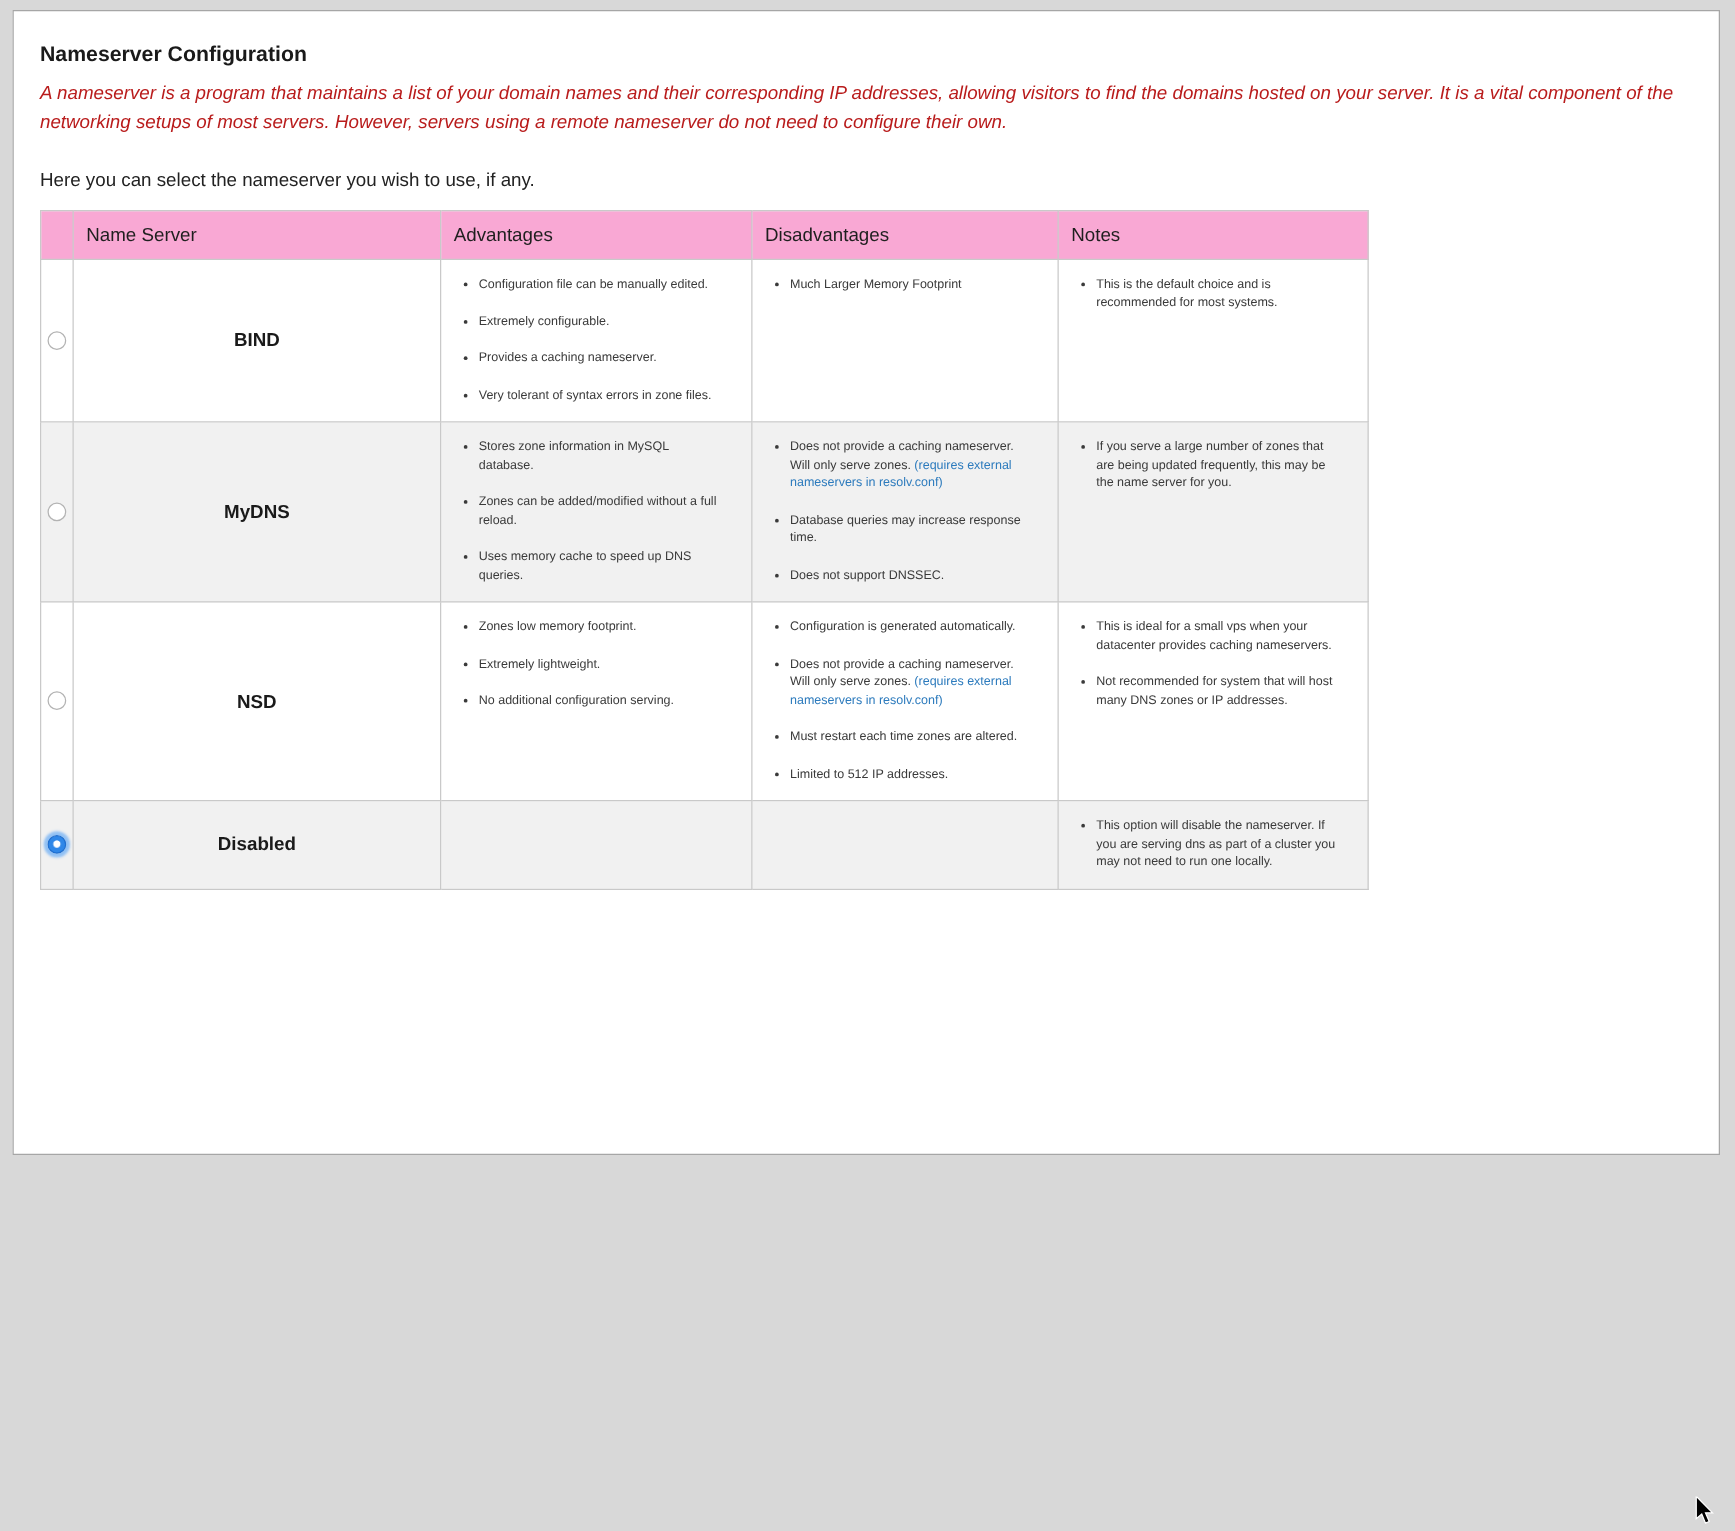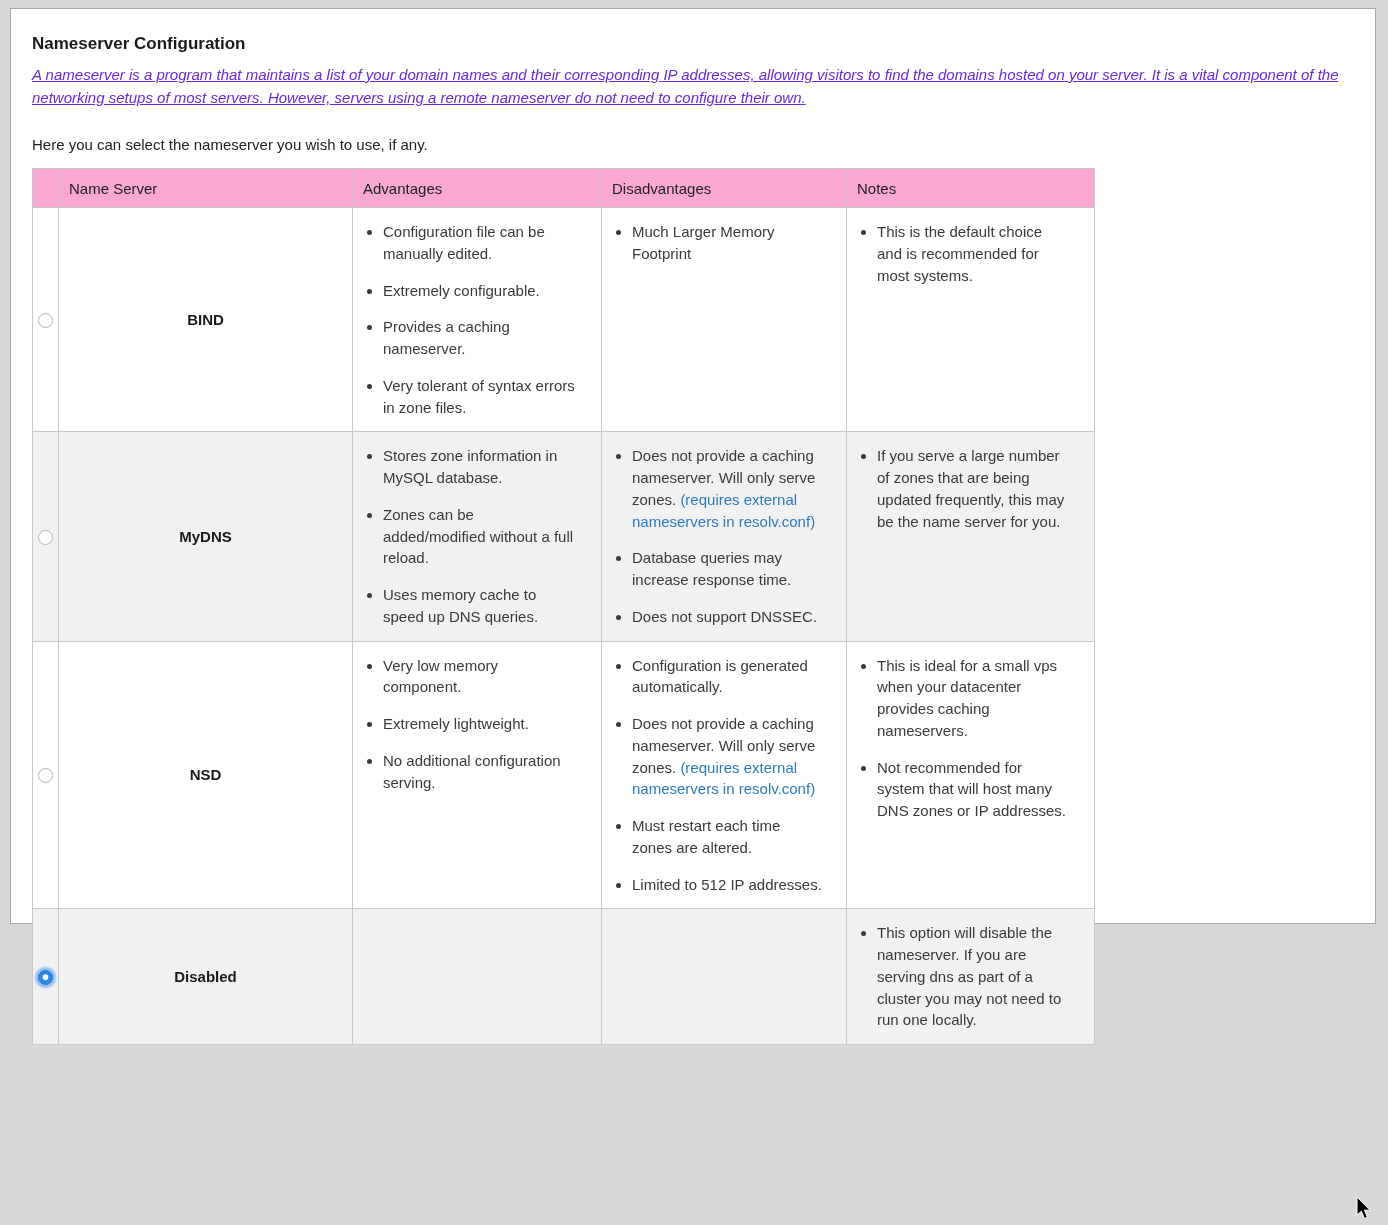--- a/index.html
+++ b/index.html
@@ -16,22 +16,22 @@
     background:#ffffff;
     border:1px solid #a6a6a6;
     box-sizing:border-box;
     padding:16px 20px 0 20px;
   }
   .page-title{
     font-size:17px;font-weight:bold;color:#1a1a1a;
     margin:9px 0 0 1px;
   }
   .page-description{
-    font-size:15px;font-style:italic;color:#6d28d9;
-    line-height:1.5;margin:10px 0 0 1px;width:1326px;text-decoration:underline;
+    font-size:15px;font-style:italic;color:#b91c1c;
+    line-height:1.5;margin:10px 0 0 1px;width:1326px;
   }
   .page-instruction{
     font-size:15px;color:#222;margin:27px 0 0 1px;
   }
   table.ns-table{
     border-collapse:collapse;table-layout:fixed;
     width:1062px;margin:15px 0 0 1px;
   }
   .ns-table th,.ns-table td{border:1px solid #c9c9c9;box-sizing:border-box;}
   .ns-table thead th{
@@ -40,21 +40,21 @@
   }
   tr.row{background:#ffffff;}
   tr.row-alt{background:#f1f1f1;}
   td.radio-cell{vertical-align:middle;text-align:center;padding:0;}
   td.name-cell{
     text-align:center;vertical-align:middle;
     font-weight:bold;font-size:15px;color:#1a1a1a;padding:8px;margin-left:13px;
   }
   td.list-cell{
     vertical-align:top;padding:13px 24px 13px 12px;
-    font-size:15px;color:#3a3a3a;
+    font-size:10px;color:#3a3a3a;
   }
   td.list-cell ul{margin:0;padding-left:18px;}
   td.list-cell li{margin-bottom:15px;line-height:1.45;}
   td.list-cell li:last-child{margin-bottom:0;}
   .link{color:#2d7bbd;cursor:pointer;text-align:center;}
   .radio{
     display:inline-block;width:15px;height:15px;border-radius:50%;
     border:1px solid #b3b3b3;background:#fff;box-sizing:border-box;
     vertical-align:middle;
   }
@@ -134,21 +134,21 @@
             <ul>
               <li><span>If you serve a large number of zones that are being updated frequently, this may be the name server for you.</span></li>
             </ul>
           </td>
         </tr>
         <tr class="row">
           <td class="radio-cell"><span class="radio"></span></td>
           <td class="name-cell">NSD</td>
           <td class="list-cell">
             <ul>
-              <li><span>Very low memory component.</span></li>
+              <li><span>Zones low memory footprint.</span></li>
               <li><span>Extremely lightweight.</span></li>
               <li><span>No additional configuration serving.</span></li>
             </ul>
           </td>
           <td class="list-cell">
             <ul>
               <li><span>Configuration is generated automatically.</span></li>
               <li><span>Does not provide a caching nameserver. Will only serve zones. </span><span class="link">(requires external nameservers in resolv.conf)</span></li>
               <li><span>Must restart each time zones are altered.</span></li>
               <li><span>Limited to 512 IP addresses.</span></li>

